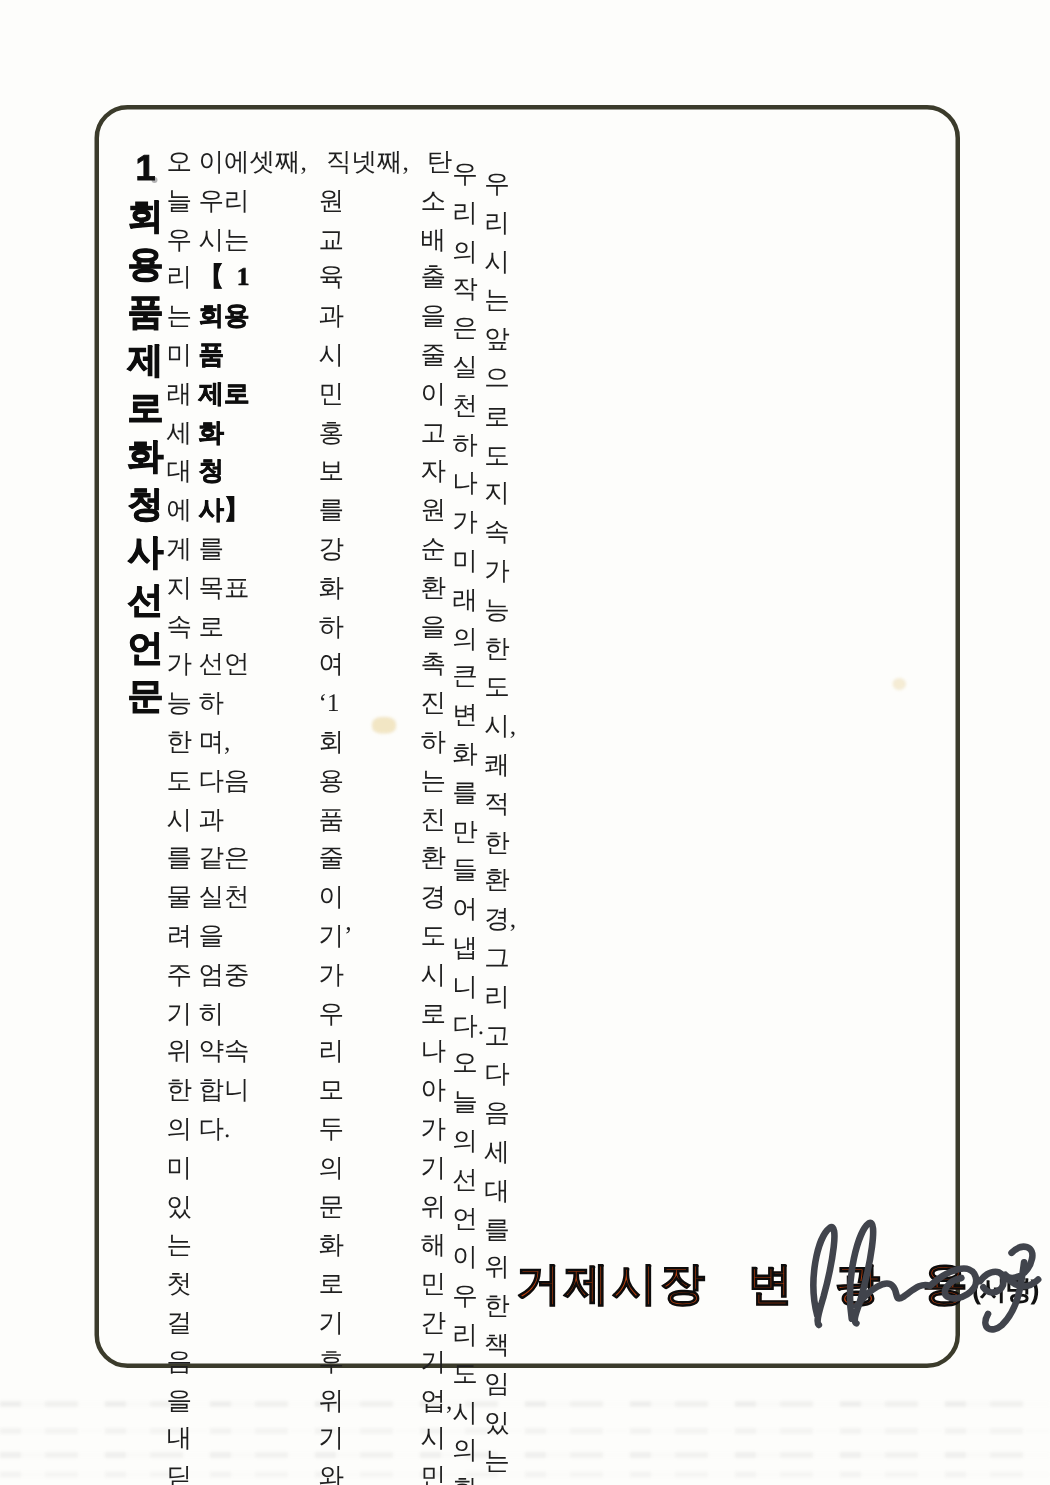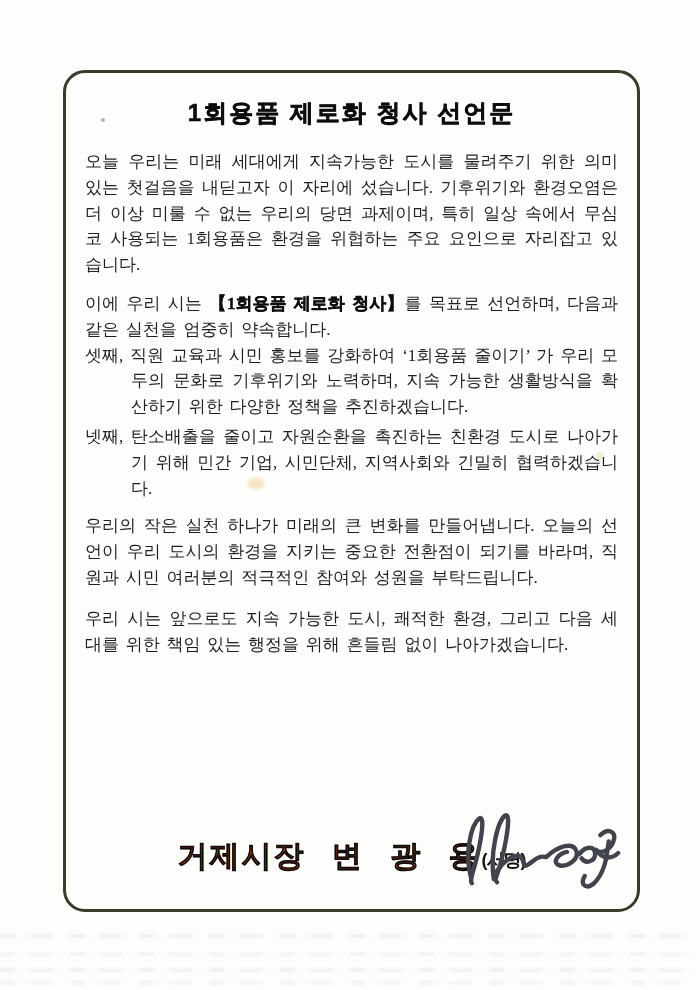--- a/index.html
+++ b/index.html
@@ -45,21 +45,21 @@
   .frame {
     position: absolute;
     left: 63px;
     top: 70px;
     width: 533px;  
     height: 796px; 
     border: 3px solid #3b3b2b;
     border-radius: 22px;
     padding: 22px 19px 18px 19px;
     display: flex;
-    flex-direction: column;
+    flex-direction: row;
     background: transparent;
   }
 
   .doc-title {
     font-family: "Liberation Sans", sans-serif;
     font-weight: 800;
     font-size: 24px;
     line-height: 32px;
     letter-spacing: 2px;
     text-align: center;

